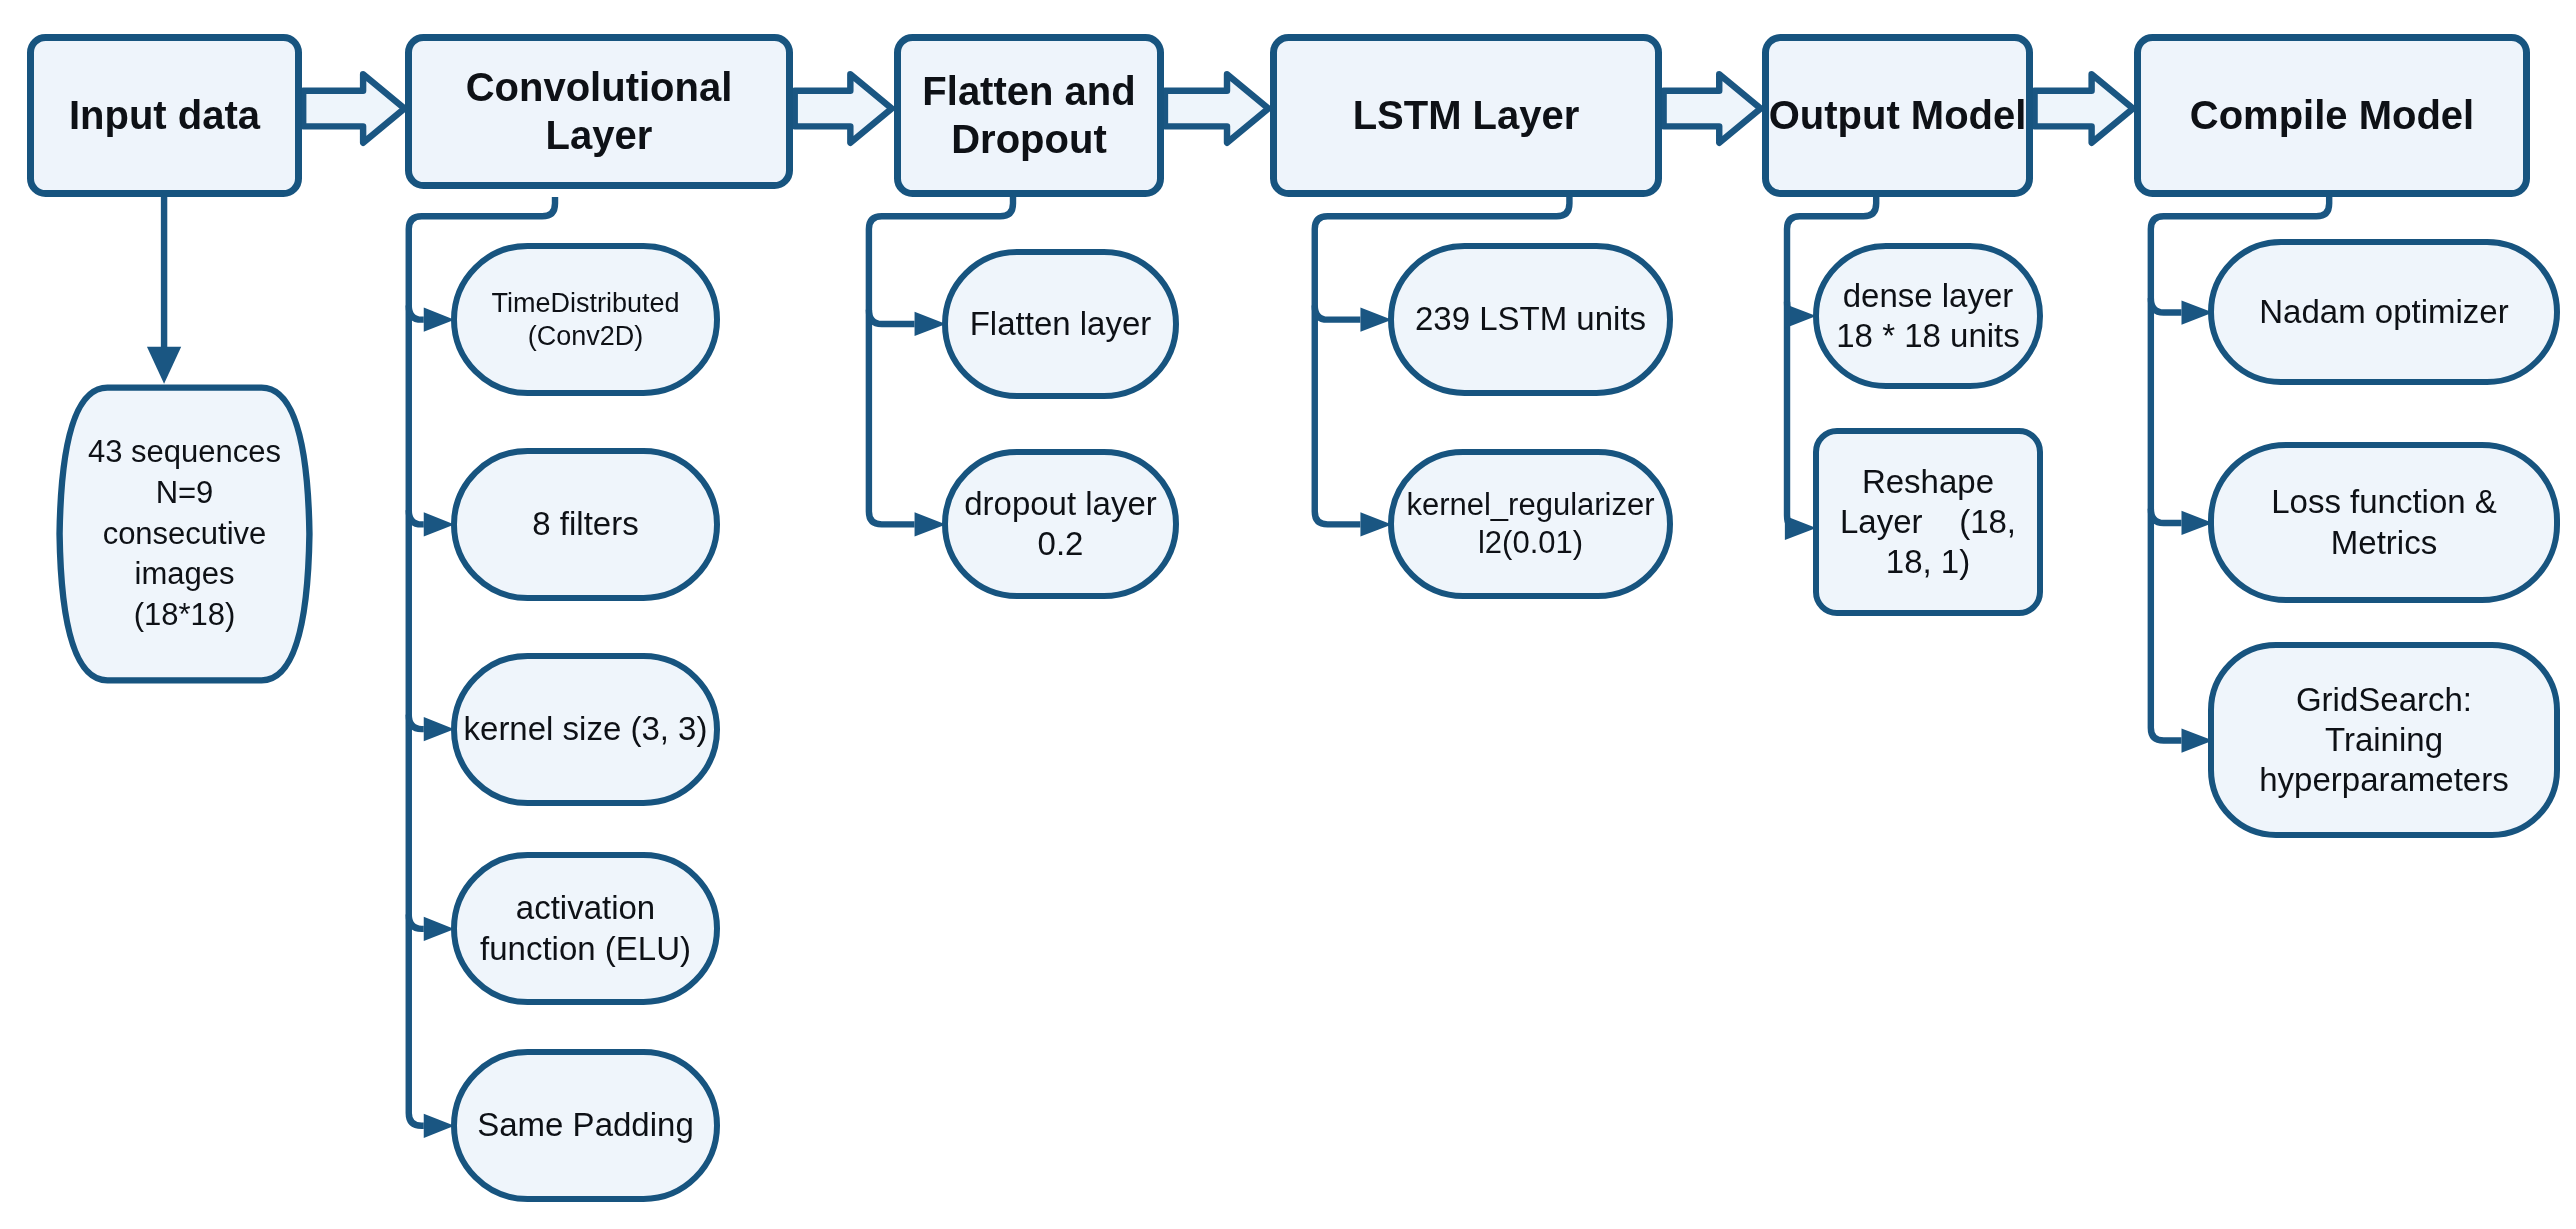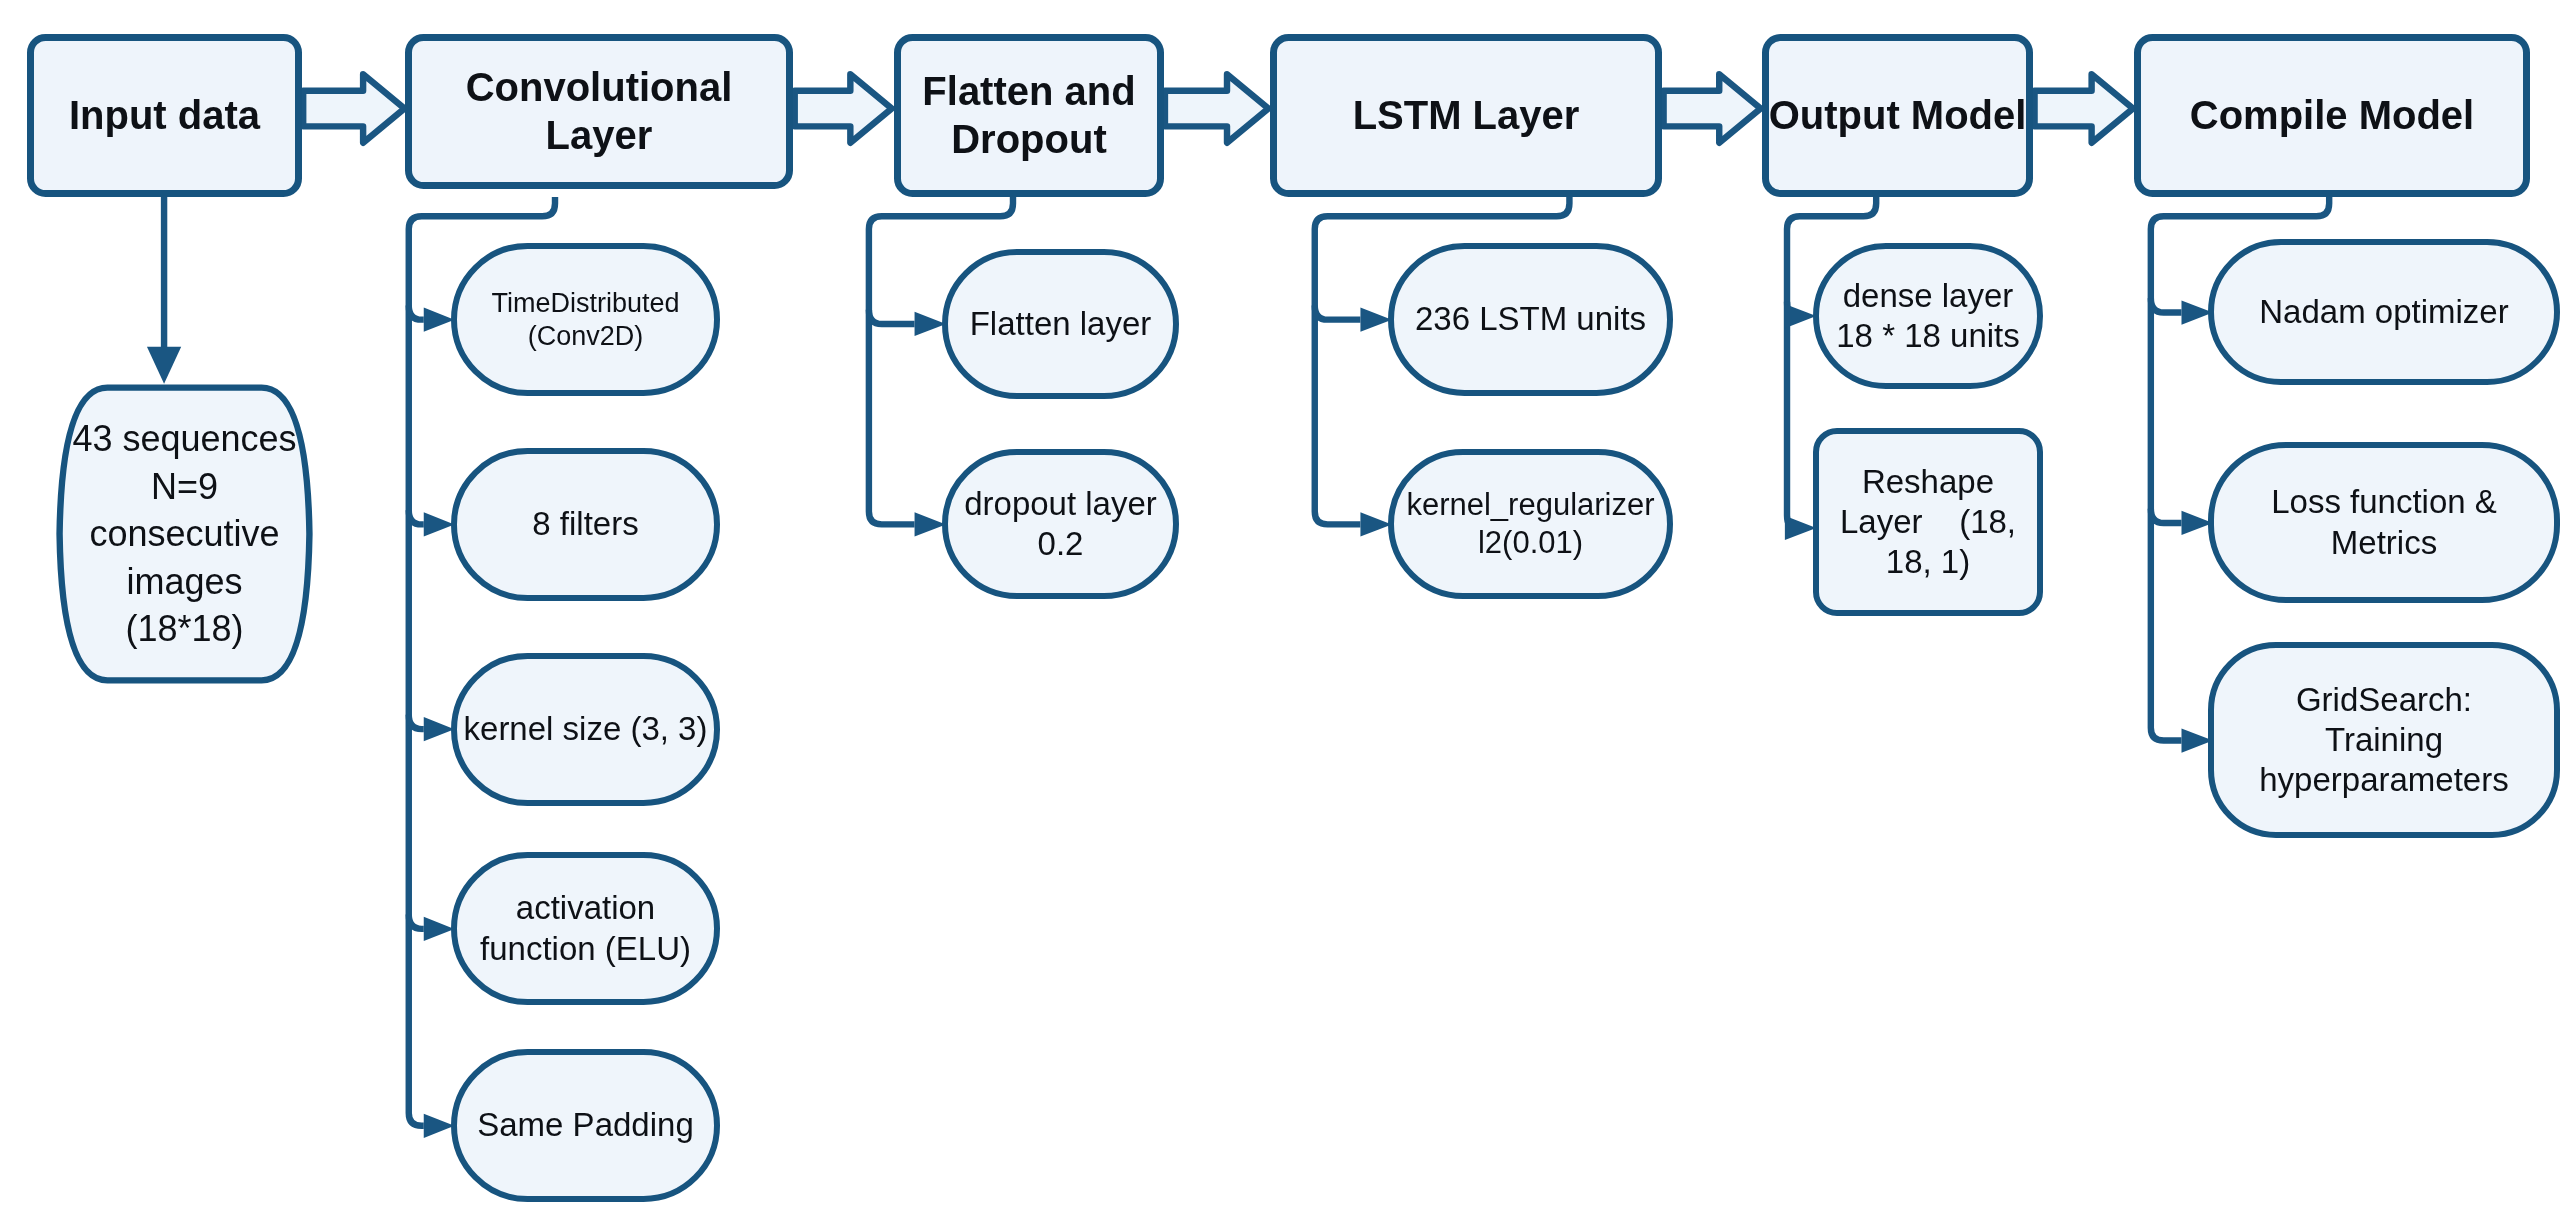--- a/index.html
+++ b/index.html
@@ -21,21 +21,21 @@
     box-sizing:border-box;background:#eff5fb;border:6.4px solid #17547f;border-radius:78px;
     font-size:33px;line-height:1.22;text-align:center;white-space:pre;
   }
   .pill.small{font-size:27px;}
   .pill.tight{font-size:31px;}
   .barrel{position:absolute;}
   .barrel svg{position:absolute;left:0;top:0;}
   .barrel .barrel-label{
     position:absolute;left:0;top:0;width:100%;height:100%;
     display:flex;align-items:center;justify-content:center;
-    font-size:36px;line-height:1.32;text-align:center;white-space:pre;
+    font-size:31px;line-height:1.32;text-align:center;white-space:pre;
   }
 </style>
 </head>
 <body>
 
 <div>
 
   <svg class="wires" width="2576" height="1230" viewBox="0 0 3611 1724">
 
     <g>
@@ -120,21 +120,21 @@
   <div class="pill" style="left:451px;top:448px;width:269px;height:153px;">8 filters</div>
   <div class="pill" style="left:451px;top:653px;width:269px;height:153px;">kernel size (3, 3)</div>
   <div class="pill" style="left:451px;top:852px;width:269px;height:153px;">activation
 function (ELU)</div>
   <div class="pill" style="left:451px;top:1049px;width:269px;height:153px;">Same Padding</div>
 
   <div class="pill" style="left:942px;top:249px;width:237px;height:150px;">Flatten layer</div>
   <div class="pill" style="left:942px;top:449px;width:237px;height:150px;">dropout layer
 0.2</div>
 
-  <div class="pill" style="left:1388px;top:243px;width:285px;height:153px;">236 LSTM units</div>
+  <div class="pill" style="left:1388px;top:243px;width:285px;height:153px;">239 LSTM units</div>
   <div class="pill tight" style="left:1388px;top:449px;width:285px;height:150px;">kernel_regularizer
 l2(0.01)</div>
 
   <div class="pill" style="left:1813px;top:243px;width:230px;height:146px;">dense layer
 18 * 18 units</div>
   <div class="pill" style="left:1813px;top:428px;width:230px;height:188px;border-radius:24px;">Reshape
 Layer    (18,
 18, 1)</div>
 
   <div class="pill" style="left:2208px;top:239px;width:352px;height:146px;">Nadam optimizer</div>

